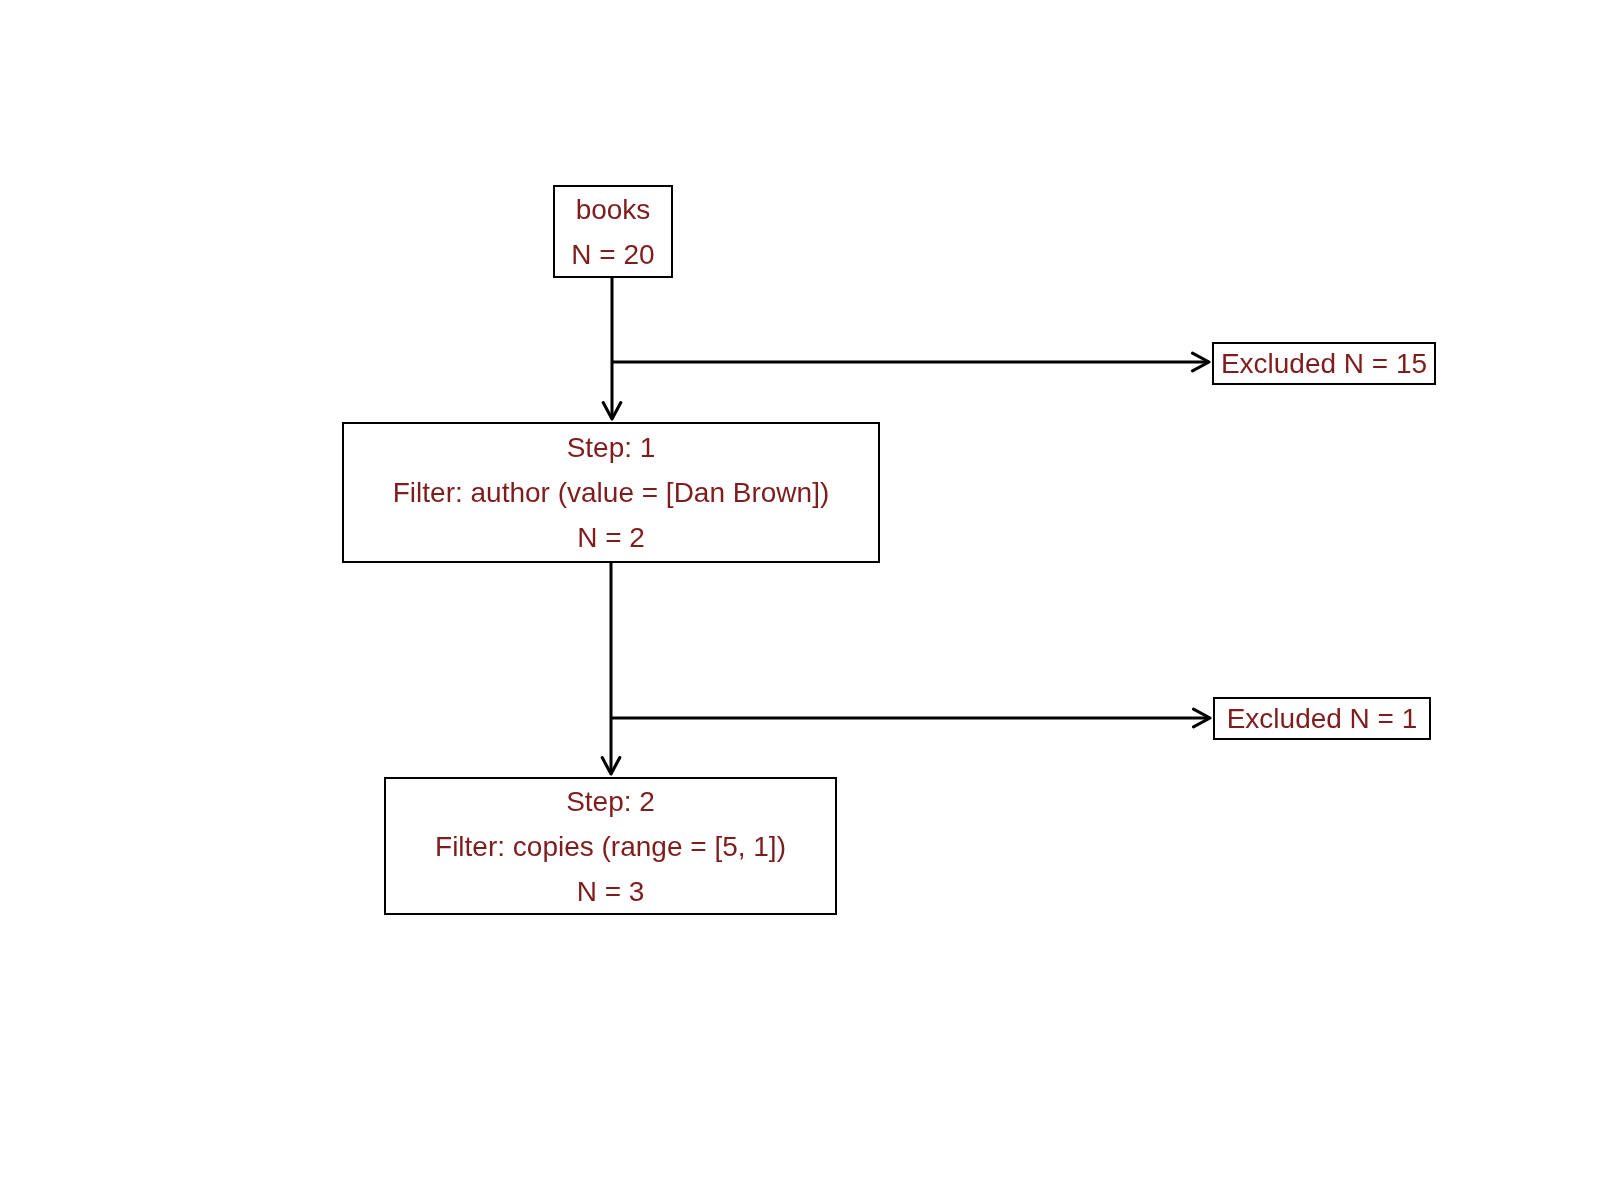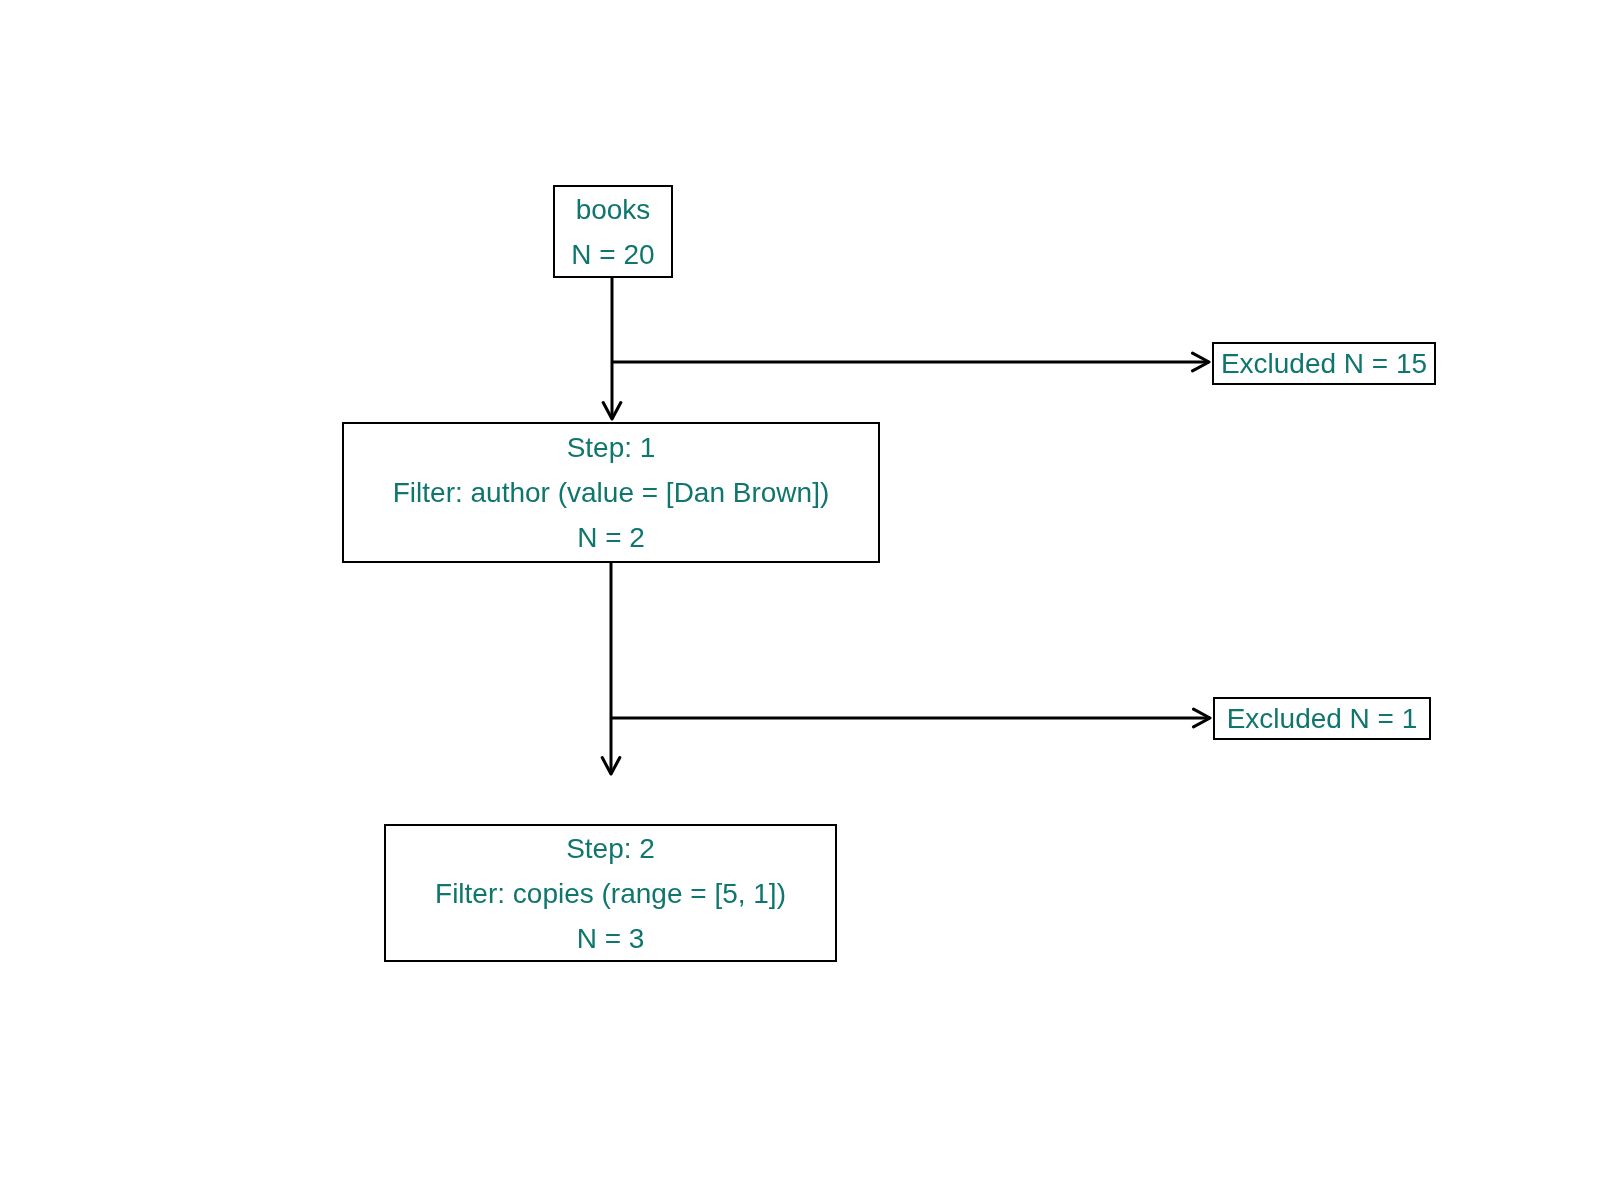--- a/index.html
+++ b/index.html
@@ -6,21 +6,21 @@
     margin: 0;
     padding: 0;
     background: #ffffff;
   }
   .canvas {
     position: relative;
     width: 1600px;
     height: 1200px;
     background: #ffffff;
     font-family: "Liberation Sans", sans-serif;
-    color: #0f766e;
+    color: #7f1d1d;
     overflow: hidden;
   }
   .connectors {
     position: absolute;
     left: 0;
     top: 0;
     width: 1600px;
     height: 1200px;
   }
   .connectors line {
@@ -53,21 +53,20 @@
     left: 342px;
     top: 422px;
     width: 538px;
     height: 141px;
   }
   .step2-box {
     left: 384px;
     top: 777px;
     width: 453px;
     height: 138px;
-    margin-top: 47px;
   }
   .excluded-box {
     justify-content: center;
     line-height: normal;
     padding: 0 10px;
   }
   .excl1-box {
     left: 1212px;
     top: 342px;
     width: 224px;

